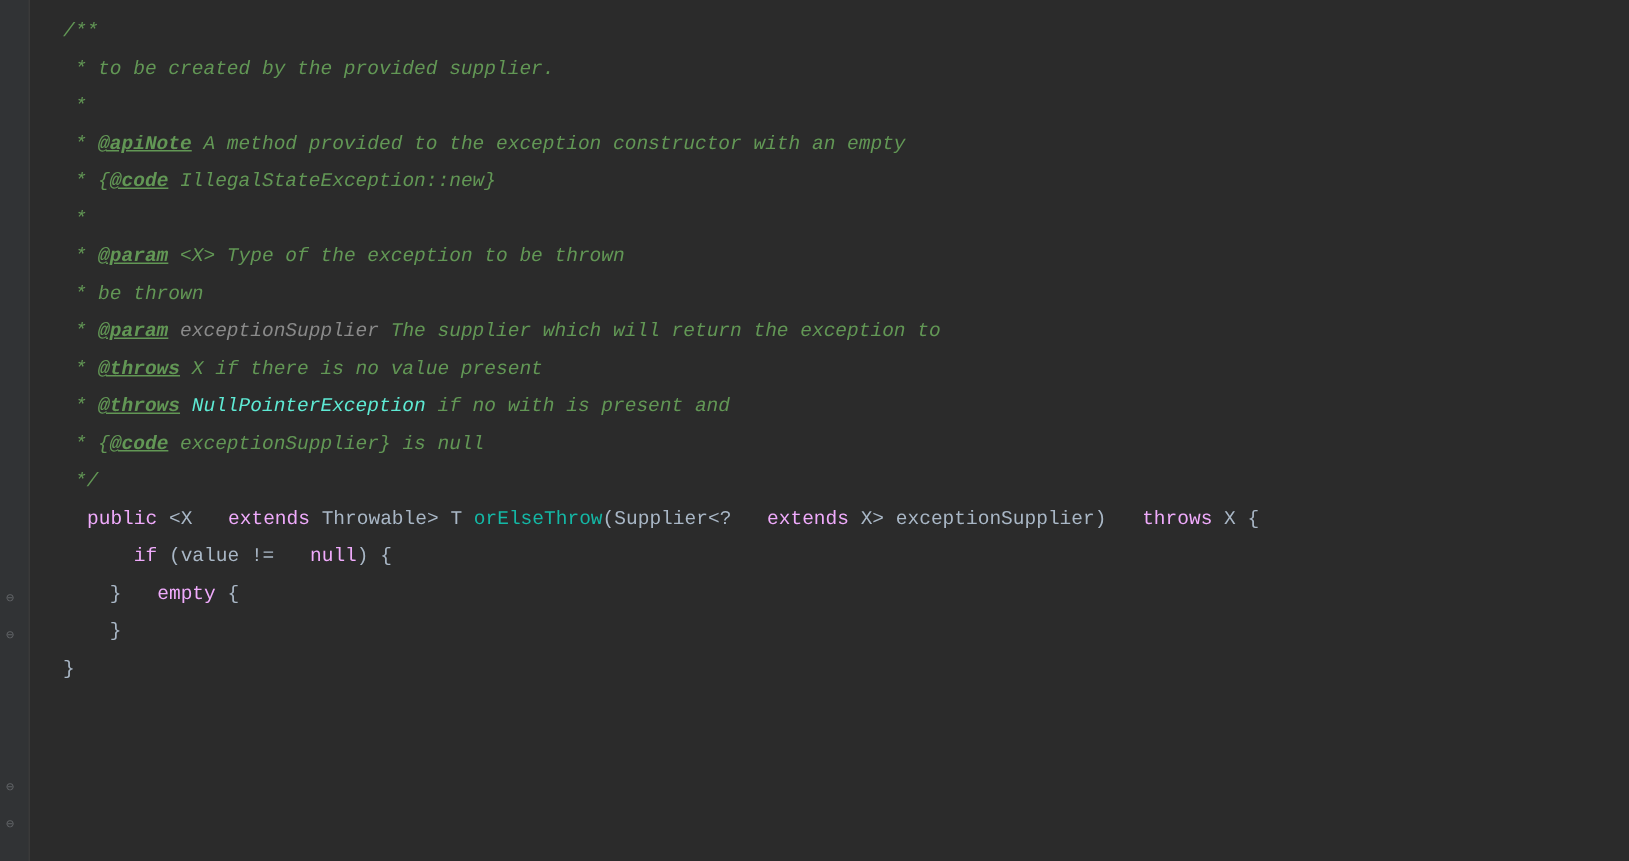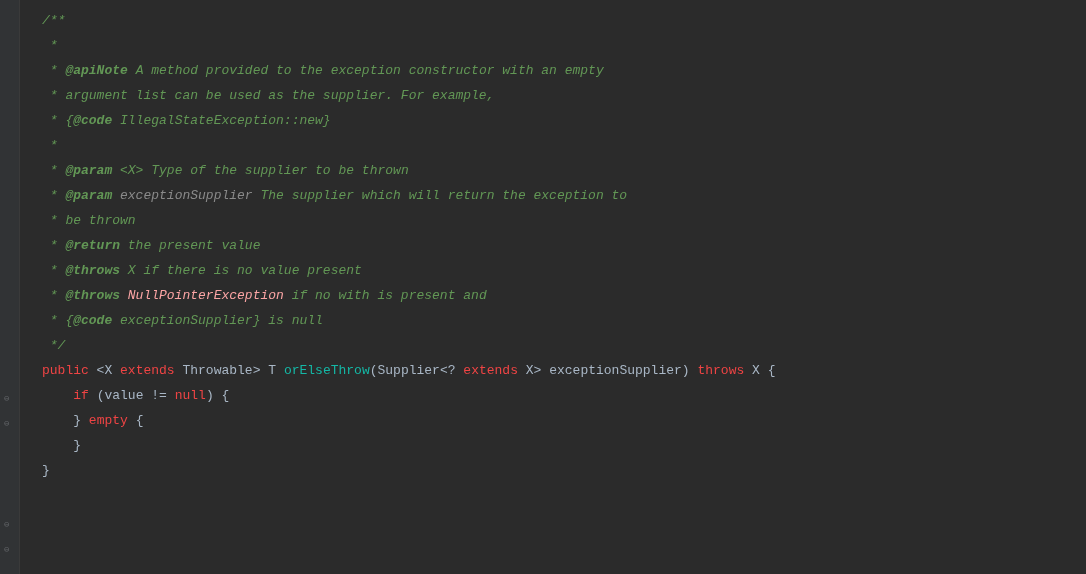--- a/index.html
+++ b/index.html
@@ -45,36 +45,38 @@
       height: 25px;
     }
     .comment {
       color: #629755;
       font-style: italic;
     }
     .doc-tag {
       color: #629755;
       font-weight: bold;
       font-style: italic;
+      text-decoration: underline;
     }
     .doc-value {
       color: #8a8a8a;
       font-style: italic;
     }
     .doc-type {
       color: #629755;
       font-style: italic;
     }
     .doc-class {
-      color: #fca5a5;
+      color: #5eead4;
       font-style: italic;
     }
     .keyword {
-      color: #ef4444;
+      color: #f0abfc;
       font-style: normal;
+      margin-left: 16px;
     }
     .type {
       color: #a9b7c6;
       font-style: normal;
     }
     .method-name {
       color: #14b8a6;
       font-style: normal;
     }
     .identifier {
@@ -106,29 +108,28 @@
 
 <div class="gutter">
   <div class="gutter-icon" style="top:387px">⊖</div>
   <div class="gutter-icon" style="top:412px">⊖</div>
   <div class="gutter-icon" style="top:513px">⊖</div>
   <div class="gutter-icon" style="top:538px">⊖</div>
 </div>
 
 <div class="code-area">
   <div class="line"><span class="comment">/**</span></div>
+  <div class="line"><span class="comment"> * </span><span class="comment">to be created by the provided supplier.</span></div>
   <div class="line"><span class="comment"> *</span></div>
   <div class="line"><span class="comment"> * </span><span class="doc-tag">@apiNote</span><span class="comment"> A method provided to the exception constructor with an empty</span></div>
-  <div class="line"><span class="comment"> * </span><span class="comment">argument list can be used as the supplier. For example,</span></div>
   <div class="line"><span class="comment"> * </span><span class="comment">{</span><span class="doc-tag">@code</span><span class="comment"> IllegalStateException::new}</span></div>
   <div class="line"><span class="comment"> *</span></div>
-  <div class="line"><span class="comment"> * </span><span class="doc-tag">@param</span><span class="doc-type"> &lt;X&gt;</span><span class="comment"> Type of the supplier to be thrown</span></div>
+  <div class="line"><span class="comment"> * </span><span class="doc-tag">@param</span><span class="doc-type"> &lt;X&gt;</span><span class="comment"> Type of the exception to be thrown</span></div>
+  <div class="line"><span class="comment"> * </span><span class="comment">be thrown</span></div>
   <div class="line"><span class="comment"> * </span><span class="doc-tag">@param</span><span class="doc-value"> exceptionSupplier</span><span class="comment"> The supplier which will return the exception to</span></div>
-  <div class="line"><span class="comment"> * </span><span class="comment">be thrown</span></div>
-  <div class="line"><span class="comment"> * </span><span class="doc-tag">@return</span><span class="comment"> the present value</span></div>
   <div class="line"><span class="comment"> * </span><span class="doc-tag">@throws</span><span class="comment"> X if there is no value present</span></div>
   <div class="line"><span class="comment"> * </span><span class="doc-tag">@throws</span><span class="doc-class"> NullPointerException</span><span class="comment"> if no with is present and</span></div>
   <div class="line"><span class="comment"> * </span><span class="comment">{</span><span class="doc-tag">@code</span><span class="comment"> exceptionSupplier}</span><span class="comment"> is null</span></div>
   <div class="line"><span class="comment"> */</span></div>
   <div class="line normal"><span class="keyword">public</span><span class="type"> &lt;</span><span class="type">X </span><span class="keyword">extends</span><span class="type"> Throwable</span><span class="type">&gt; </span><span class="type">T </span><span class="method-name">orElseThrow</span><span class="paren">(</span><span class="type">Supplier</span><span class="type">&lt;</span><span class="type">? </span><span class="keyword">extends</span><span class="type"> X</span><span class="type">&gt; </span><span class="identifier">exceptionSupplier</span><span class="paren">) </span><span class="keyword">throws</span><span class="type"> X </span><span class="brace">{</span></div>
   <div class="line normal">    <span class="keyword">if</span><span class="paren"> (</span><span class="identifier">value </span><span class="operator">!= </span><span class="keyword">null</span><span class="paren">) </span><span class="brace">{</span></div>
   <div class="line normal">    <span class="brace">} </span><span class="keyword">empty</span><span class="brace"> {</span></div>
   <div class="line normal">    <span class="brace">}</span></div>
   <div class="line normal"><span class="brace">}</span></div>
 </div>

